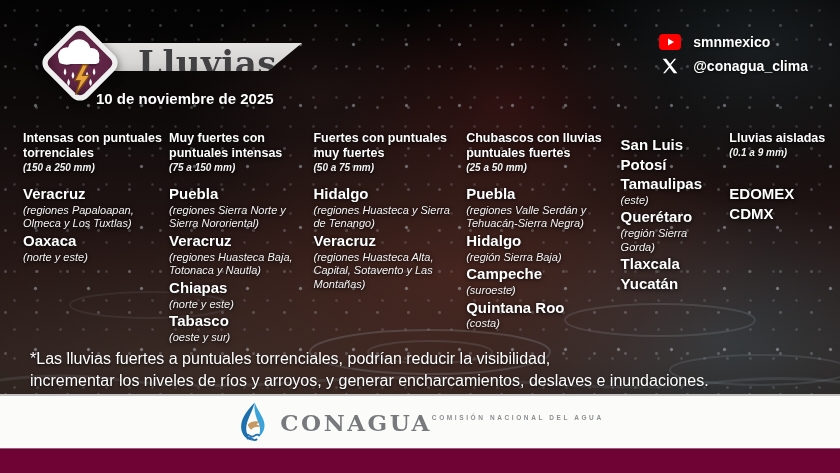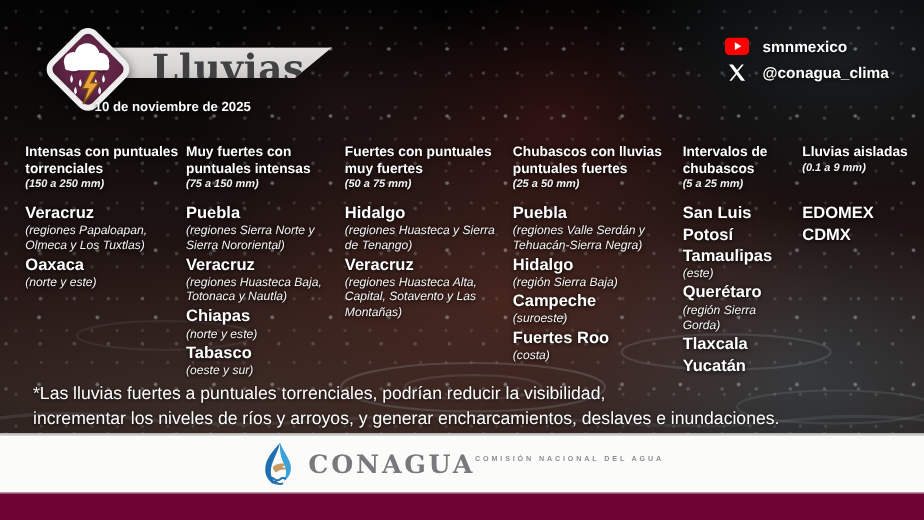--- a/index.html
+++ b/index.html
@@ -40,22 +40,22 @@
     clip-path:polygon(0 0,100% 0,calc(100% - 34px) 100%,0 100%);
     box-shadow:0 2px 5px rgba(0,0,0,.5);
   }
   .banner h1{
     margin:0;padding:0 0 0 62px;line-height:41px;
     font-family:"DejaVu Serif",serif;font-weight:bold;
     font-size:34px;color:#414042;letter-spacing:.5px;
   }
   .badge{position:absolute;left:36px;top:19px;width:88px;height:88px;filter:drop-shadow(0 3px 5px rgba(0,0,0,.6));}
   .date{
-    position:absolute;left:86px;top:90px;
-    font-size:12px;font-weight:bold;color:#fff;
+    position:absolute;left:96px;top:90px;
+    font-size:15px;font-weight:bold;color:#fff;
     text-shadow:0 1px 3px rgba(0,0,0,.8);
   }
   
   .social{position:absolute;right:32px;top:33px;display:flex;flex-direction:column;gap:7px;}
   .social .row{display:flex;align-items:center;gap:12px;padding-left:46px;}
   .social .row .ic{width:22px;height:17px;display:flex;align-items:center;justify-content:center;}
   .social .handle{font-size:14px;font-weight:bold;color:#fff;text-shadow:0 1px 3px rgba(0,0,0,.8);}
 
   
   .columns{
@@ -220,29 +220,25 @@
           <h2 class="col-title">Chubascos con lluvias puntuales fuertes</h2>
           <div class="col-range">(25 a 50 mm)</div>
         </div>
         <div class="col-list">
           <div class="state">Puebla</div>
           <div class="detail">(regiones Valle Serdán y Tehuacán-Sierra Negra)</div>
           <div class="state">Hidalgo</div>
           <div class="detail">(región Sierra Baja)</div>
           <div class="state">Campeche</div>
           <div class="detail">(suroeste)</div>
-          <div class="state">Fuertes Roo</div>
+          <div class="state">Quintana Roo</div>
           <div class="detail">(costa)</div>
         </div>
       </section>
       <section class="col">
-        <div class="col-head">
-          <h2 class="col-title">Intervalos de chubascos</h2>
-          <div class="col-range">(5 a 25 mm)</div>
-        </div>
         <div class="col-list">
           <div class="state">San Luis Potosí</div>
           <div class="state">Tamaulipas</div>
           <div class="detail">(este)</div>
           <div class="state">Querétaro</div>
           <div class="detail">(región Sierra Gorda)</div>
           <div class="state">Tlaxcala</div>
           <div class="state">Yucatán</div>
         </div>
       </section>

